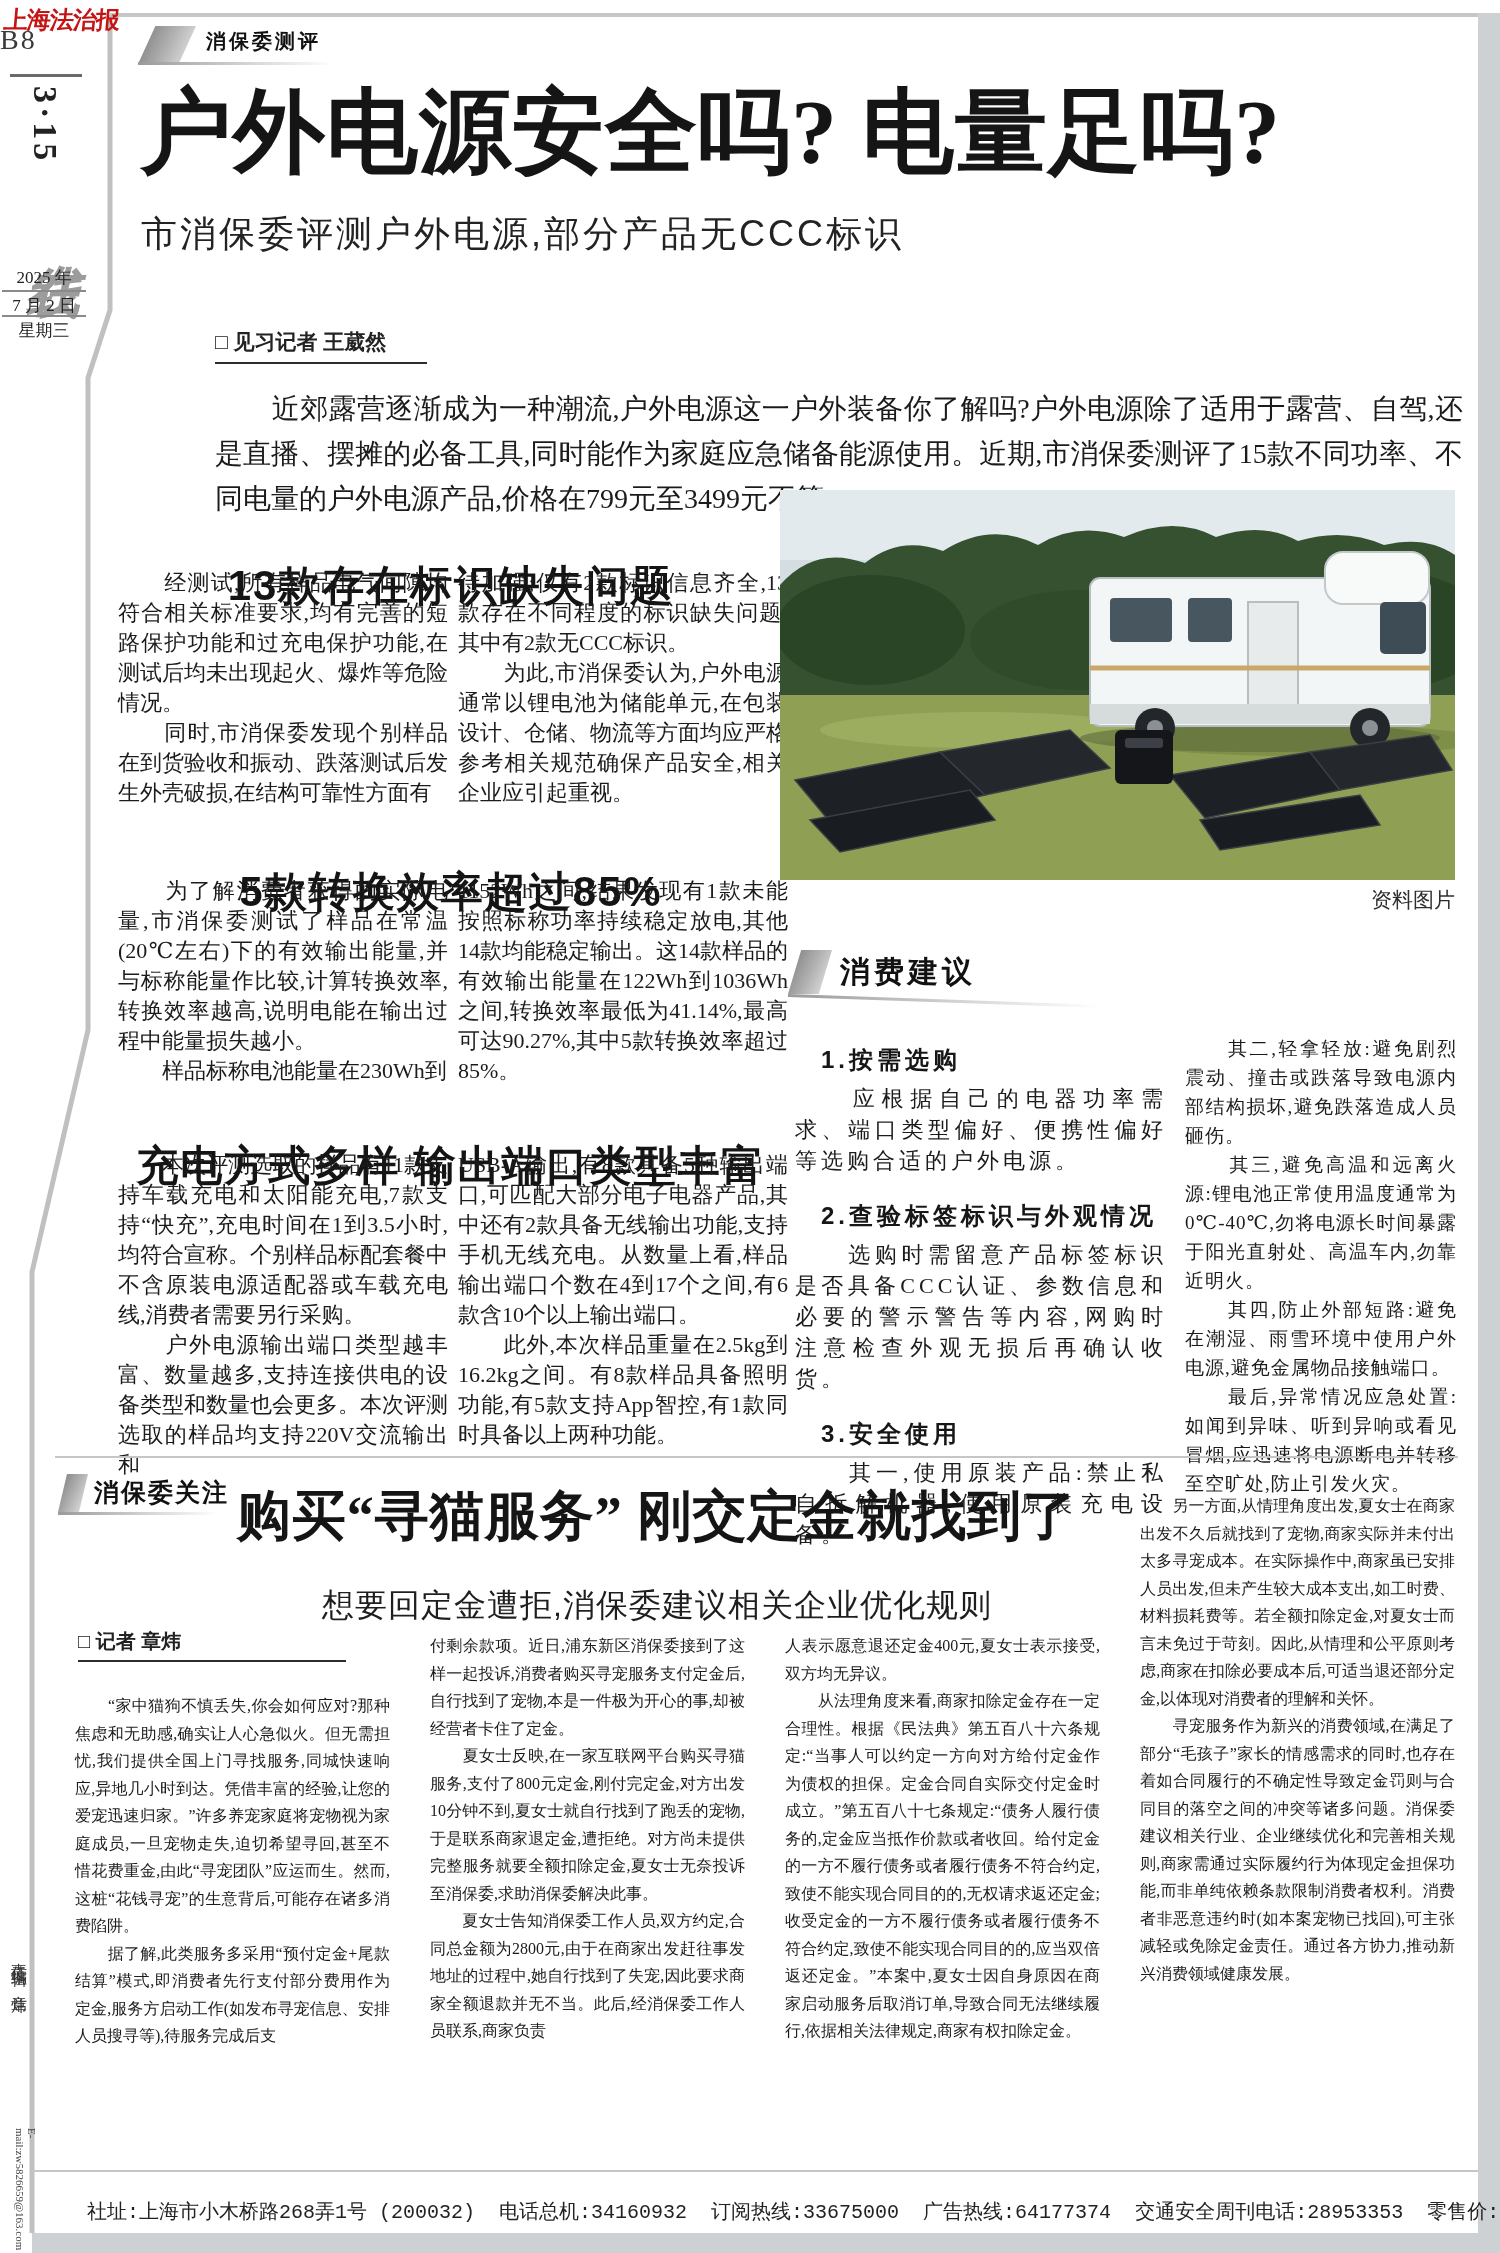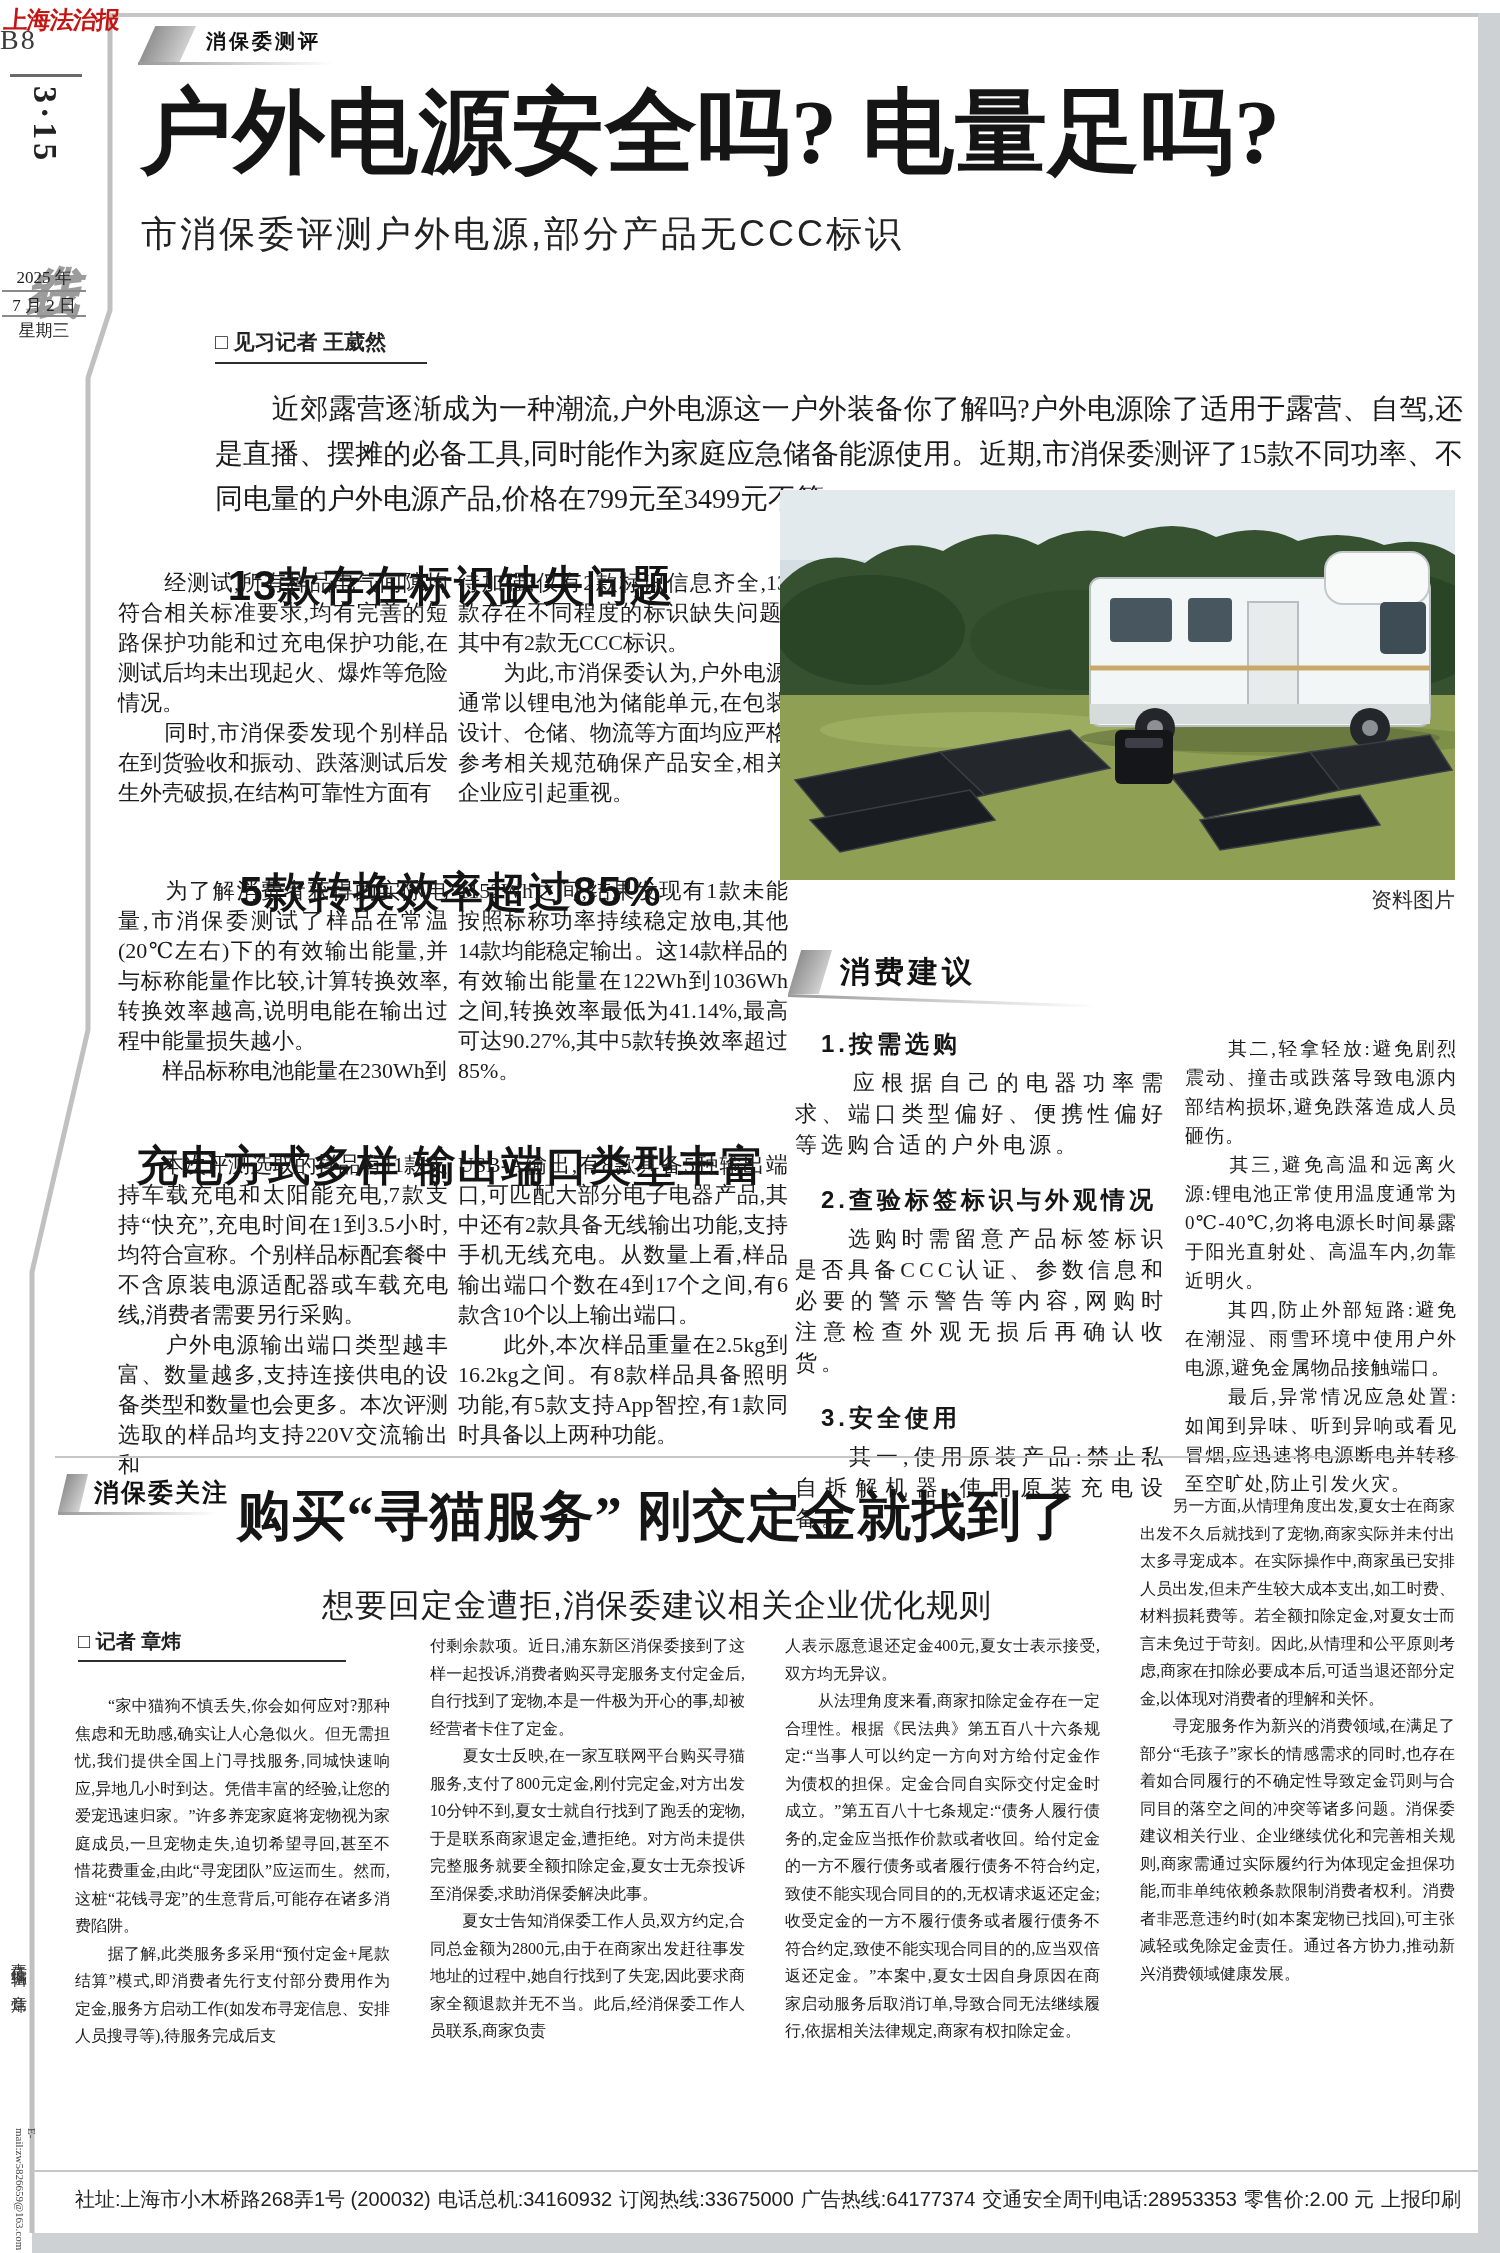--- a/index.html
+++ b/index.html
@@ -34,34 +34,34 @@
              letter-spacing:1px;white-space:nowrap;}
   .subhead1{left:141px;top:210px;width:1320px;font-size:36px;color:#232323;letter-spacing:3px;font-weight:500;}
   .byline{font-size:21px;font-weight:bold;color:#222;}
   .byline-rule{height:2px;background:#2d2d2d;}
   .lead{left:215px;top:386px;width:1248px;font-size:28px;line-height:45px;}
   .sec-head{font-size:42px;font-weight:bold;color:#141414;text-align:center;letter-spacing:2px;margin-top:46px;}
   .col-a1{width:330px;font-size:22px;line-height:30px;}
   
   .adv-h{font-size:24px;font-weight:bold;color:#161616;margin:24px 0 8px 0;padding-left:26px;}
   .adv-h:first-child{margin-top:0;}
-  .col-adv1{width:372px;font-size:22px;line-height:31px;letter-spacing:4px;}
+  .col-adv1{width:372px;font-size:22px;line-height:31px;letter-spacing:4px;margin-top:16px;}
   .col-adv1 .para{margin-bottom:2px;}
   .col-adv2{width:272px;font-size:19px;line-height:29px;letter-spacing:1px;}
   
   .headline2{left:140px;top:1480px;width:1034px;text-align:center;font-size:54px;font-weight:900;
              color:#151515;letter-spacing:1px;white-space:nowrap;}
   .subhead2{left:140px;top:1560px;width:1034px;text-align:center;font-size:32px;color:#1e1e1e;
             letter-spacing:1px;font-weight:500;margin-top:24px;}
   .col-a2{width:315px;font-size:16px;line-height:27.5px;}
   .hrule{background:#c6c6c6;}
   
   .footer{left:75px;top:2186px;width:1386px;display:flex;justify-content:space-between;
           font-size:20px;color:#222;}
-  .footer p{margin:0;white-space:nowrap;}
+  .footer p{margin:12px;white-space:nowrap;font-family:Liberation Mono, monospace;}
   .photo-caption{font-size:21px;color:#2e2e2e;text-align:right;}
 </style>
 </head>
 <body>
 
 <svg class="abs" style="left:0;top:0" width="1500" height="2253">
   <line x1="110" y1="15" x2="1478" y2="15" stroke="#c6c6c6" stroke-width="4"></line>
   <polyline points="110,15 110,310 88,378 88,1030 32,1272 32,2233" fill="none" stroke="#c0c0c0" stroke-width="5"></polyline>
   <rect x="1478" y="13" width="22" height="2240" fill="#cdd1d3"></rect>
   <rect x="32" y="2233" width="1468" height="20" fill="#cdd1d3"></rect>

